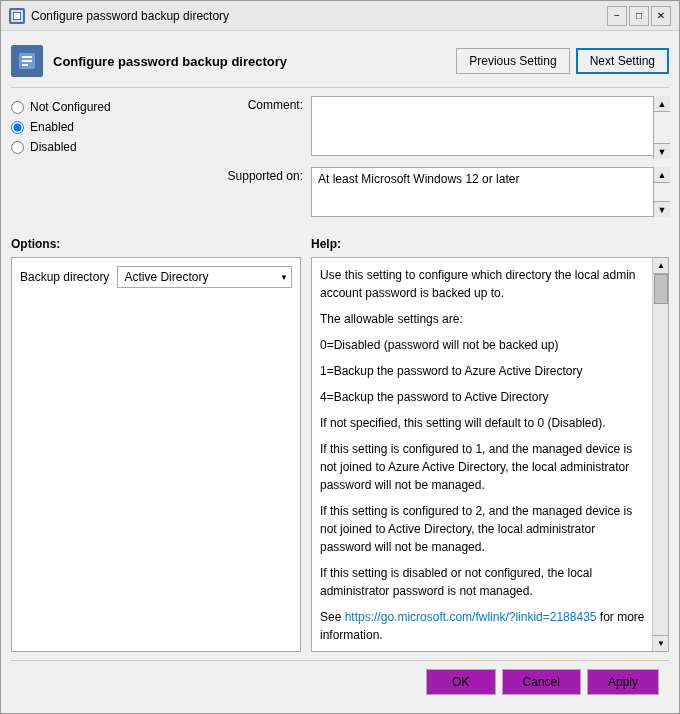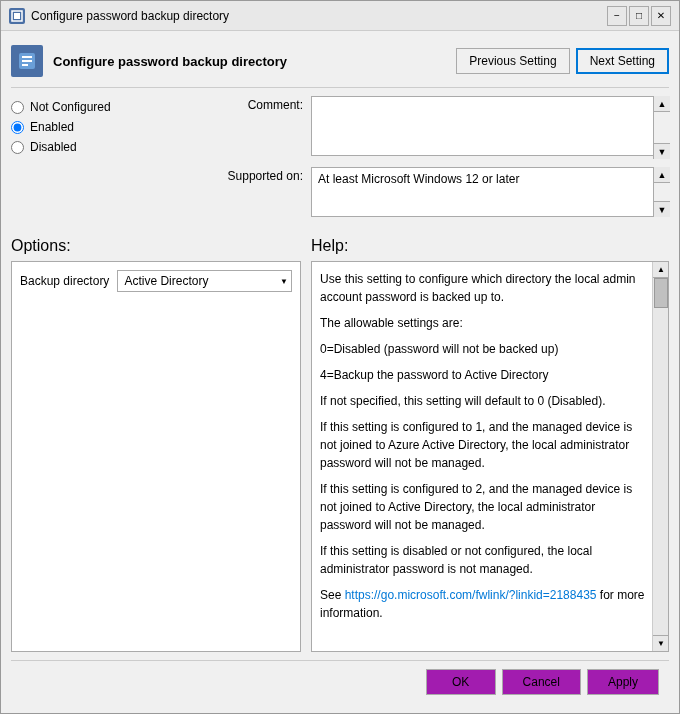--- a/index.html
+++ b/index.html
@@ -169,22 +169,22 @@
       resize: none;
     }
 
     .main-section {
       display: flex;
       gap: 10px;
       flex: 1;
       overflow: hidden;
     }
     .section-label {
-      font-size: 16px;
-      font-weight: 400;
+      font-size: 12px;
+      font-weight: 700;
       margin-bottom: 6px;
     }
     .options-panel {
       width: 290px;
       flex-shrink: 0;
       display: flex;
       flex-direction: column;
     }
     .options-content {
       flex: 1;
@@ -494,20 +494,21 @@
         </div>
       </div>
 
       <div class="help-panel">
         <div class="section-label">Help:</div>
         <div class="help-content-wrapper">
           <div class="help-content">
             <p>Use this setting to configure which directory the local admin account password is backed up to.</p>
             <p>The allowable settings are:</p>
             <p>0=Disabled (password will not be backed up)</p>
+            <p>1=Backup the password to Azure Active Directory</p>
             <p>4=Backup the password to Active Directory</p>
             <p>If not specified, this setting will default to 0 (Disabled).</p>
             <p>If this setting is configured to 1, and the managed device is not joined to Azure Active Directory, the local administrator password will not be managed.</p>
             <p>If this setting is configured to 2, and the managed device is not joined to Active Directory, the local administrator password will not be managed.</p>
             <p>If this setting is disabled or not configured, the local administrator password is not managed.</p>
             <p>See <a href="#">https://go.microsoft.com/fwlink/?linkid=2188435</a> for more information.</p>
           </div>
           <div class="help-scrollbar">
             <div class="hs-arrow">▲</div>
             <div class="hs-track">

